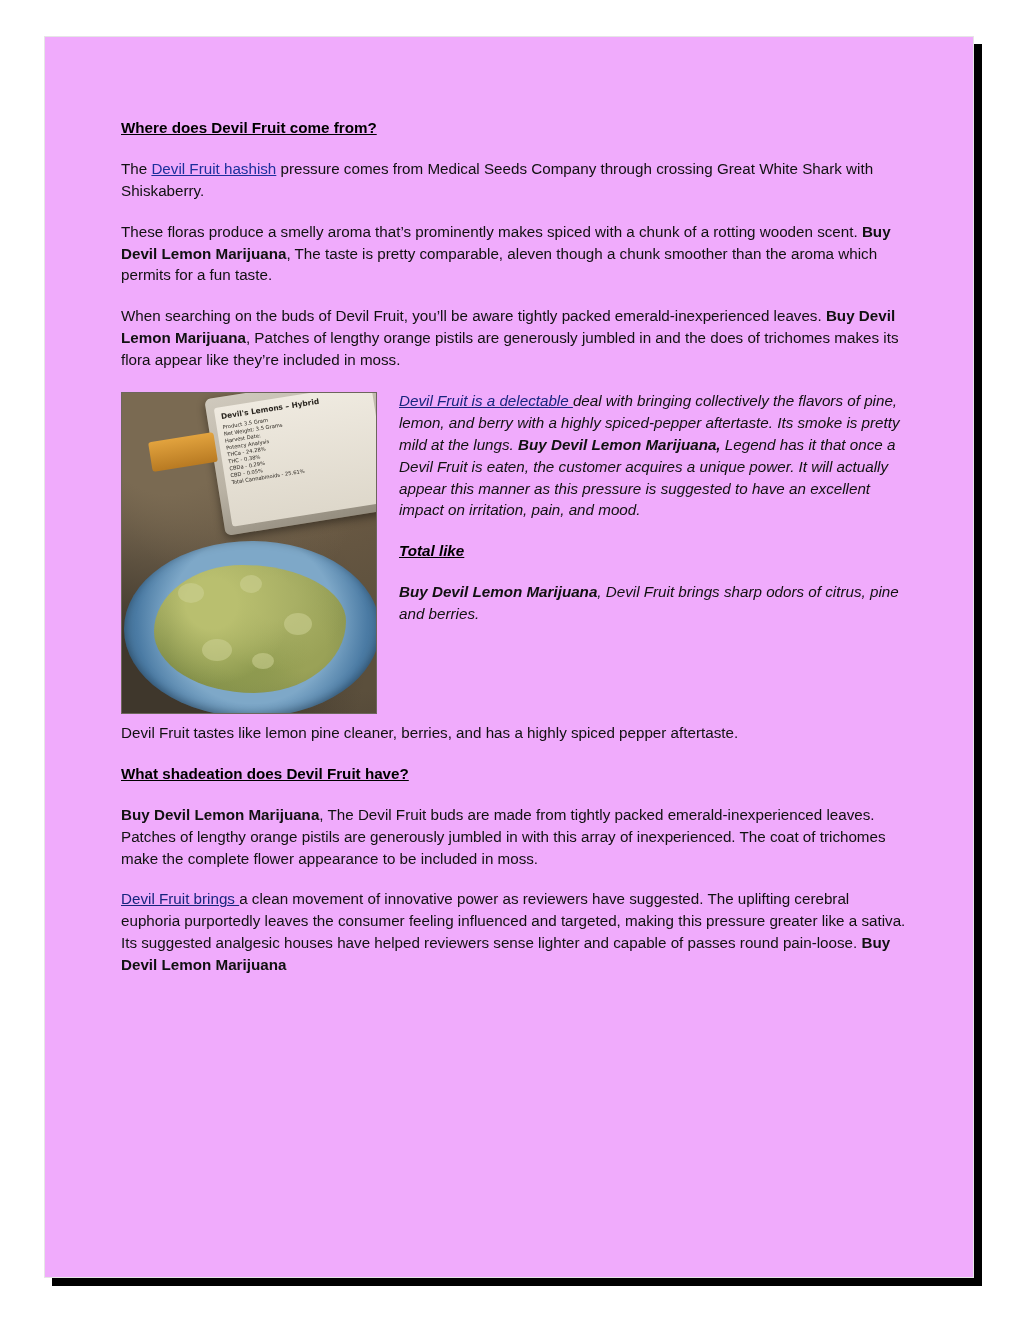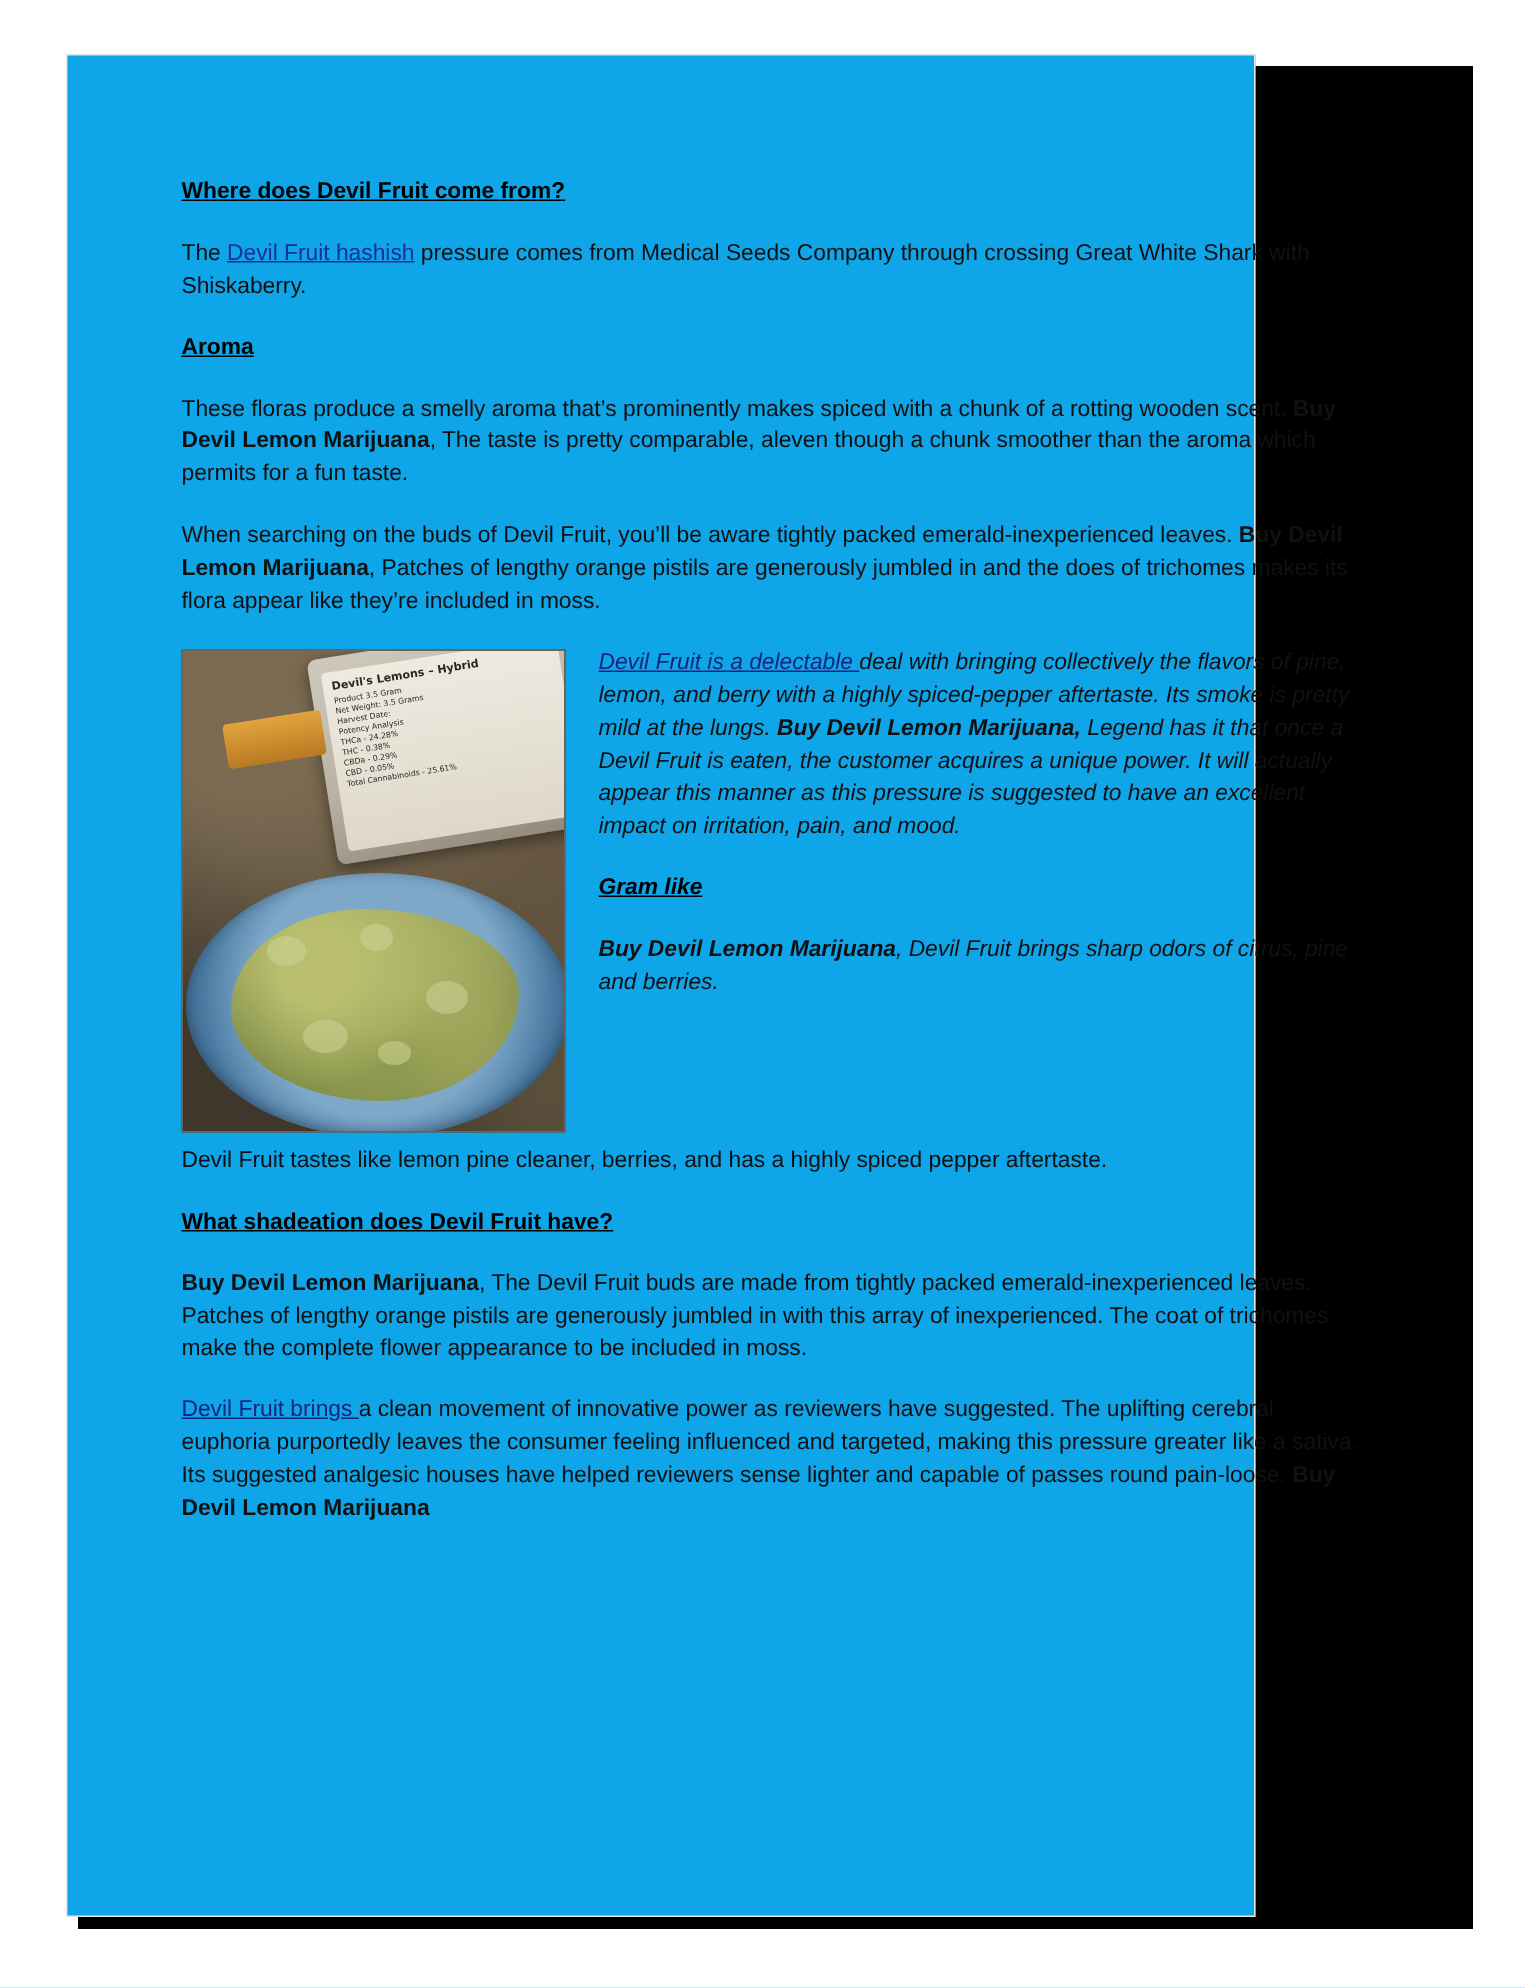--- a/index.html
+++ b/index.html
@@ -19,23 +19,23 @@
     left: 52px;
     top: 44px;
     width: 930px;
     height: 1242px;
     background: #000000;
   }
   .page {
     position: absolute;
     left: 44px;
     top: 36px;
-    width: 793px;
+    width: 930px;
     height: 1242px;
-    background: #0ea5e9;
+    background: #f0abfc;
     border: 1px solid #e6e6e6;
     box-sizing: border-box;
   }
   .content {
     position: absolute;
     left: 76px;
     top: 80px;
     width: 790px;
   }
   p {
@@ -173,21 +173,20 @@
 
 <div class="page-shadow"></div>
 
 <div class="page">
   <div class="content">
 
     <p class="heading">Where does Devil Fruit come from?</p>
 
     <p><span>The </span><a class="link" href="#">Devil Fruit hashish</a><span> pressure comes from Medical Seeds Company through crossing Great White Shark with Shiskaberry.</span></p>
 
-    <p class="heading">Aroma</p>
 
     <p><span>These floras produce a smelly aroma that’s prominently makes spiced with a chunk of a rotting wooden scent. </span><span class="bold">Buy Devil Lemon Marijuana</span><span>, The taste is pretty comparable, aleven though a chunk smoother than the aroma which permits for a fun taste.</span></p>
 
     <p><span>When searching on the buds of Devil Fruit, you’ll be aware tightly packed emerald-inexperienced leaves.  </span><span class="bold">Buy Devil Lemon Marijuana</span><span>, Patches of lengthy orange pistils are generously jumbled in and the does of trichomes makes its flora appear like they’re included in moss.</span></p>
 
     <div class="float-wrap">
 
       <div class="photo">
         <div class="soil"></div>
         <div class="jar">
@@ -211,21 +210,21 @@
           <div class="bud-spot" style="left:86px;top:10px;width:22px;height:18px;"></div>
           <div class="bud-spot" style="left:130px;top:48px;width:28px;height:22px;"></div>
           <div class="bud-spot" style="left:48px;top:74px;width:30px;height:22px;"></div>
           <div class="bud-spot" style="left:98px;top:88px;width:22px;height:16px;"></div>
         </div>
       </div>
 
       <div class="right-col">
         <p><a class="link-dark" href="#">Devil Fruit is a delectable </a><span>deal with bringing collectively the flavors of pine, lemon, and berry with a highly spiced-pepper aftertaste. Its smoke is pretty mild at the lungs. </span><span class="bold">Buy Devil Lemon Marijuana,</span><span>  Legend has it that once a Devil Fruit is eaten, the customer acquires a unique power. It will actually appear this manner as this pressure is suggested to have an excellent impact on irritation, pain, and mood.</span></p>
 
-        <p class="heading">Gram like</p>
+        <p class="heading">Total like</p>
 
         <p><span class="bold">Buy Devil Lemon Marijuana</span><span>, Devil Fruit brings sharp odors of citrus, pine and berries.</span></p>
 
       </div>
     </div>
 
     <p>Devil Fruit tastes like lemon pine cleaner, berries, and has a highly spiced pepper aftertaste.</p>
 
     <p class="heading">What shadeation does Devil Fruit have?</p>
 

